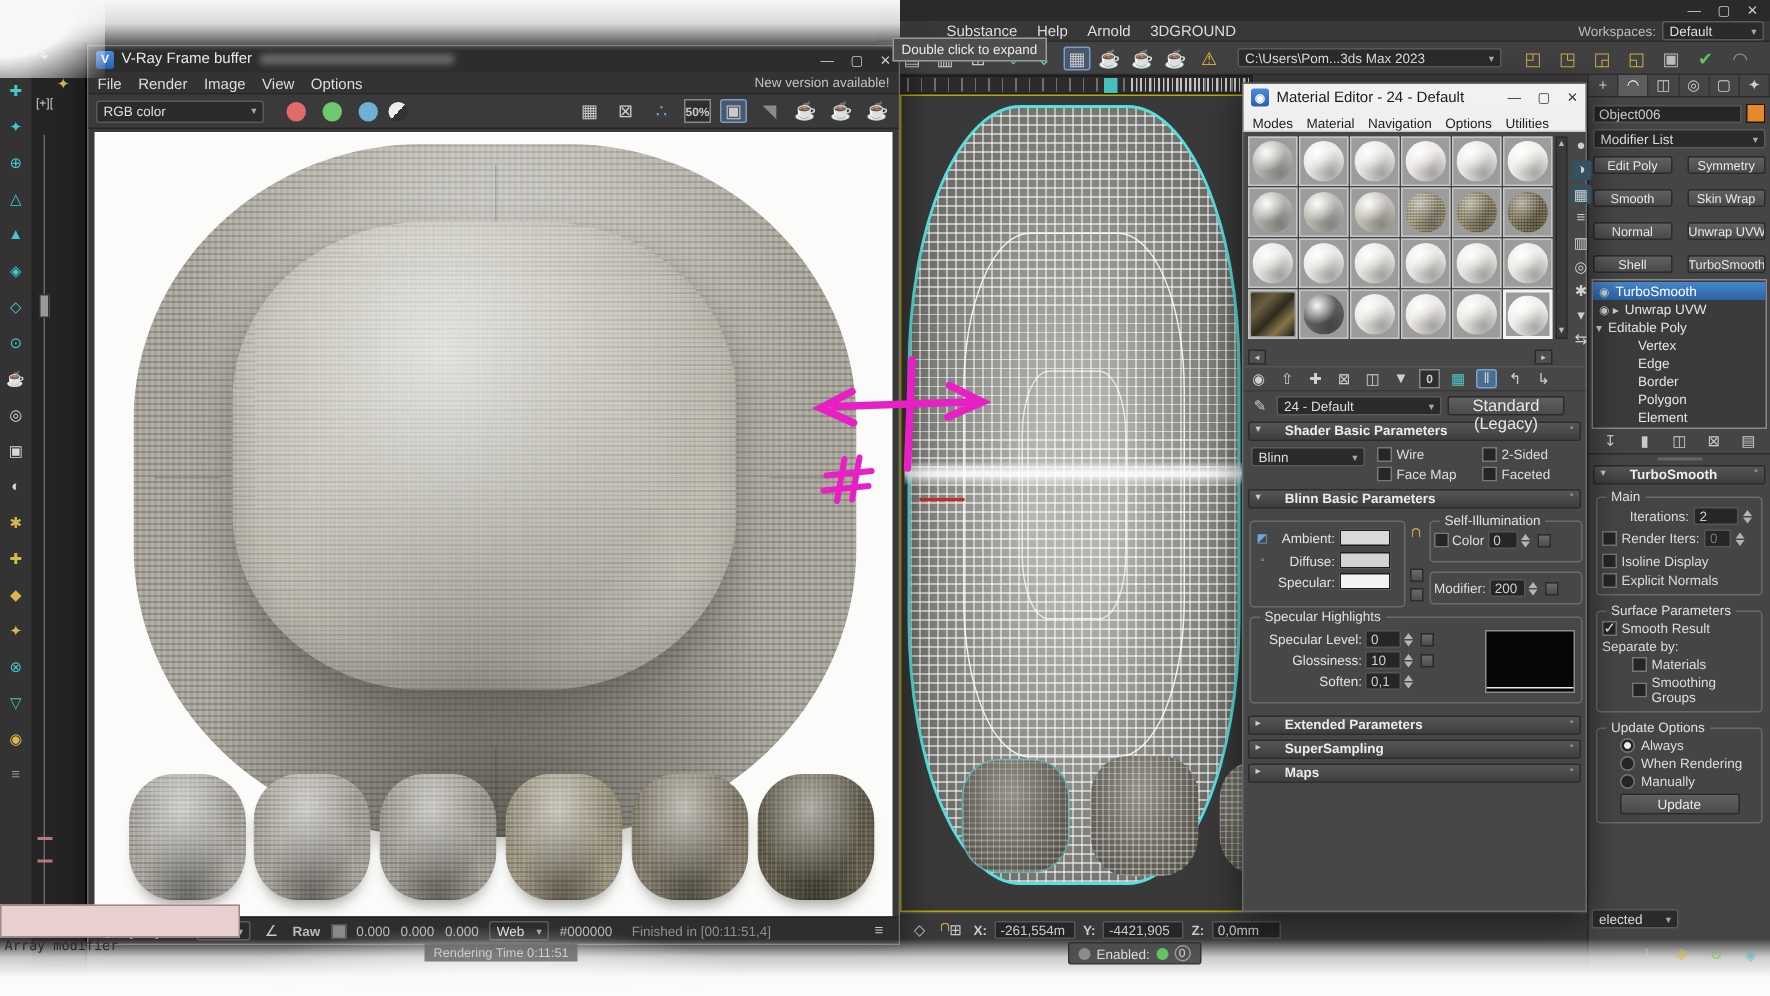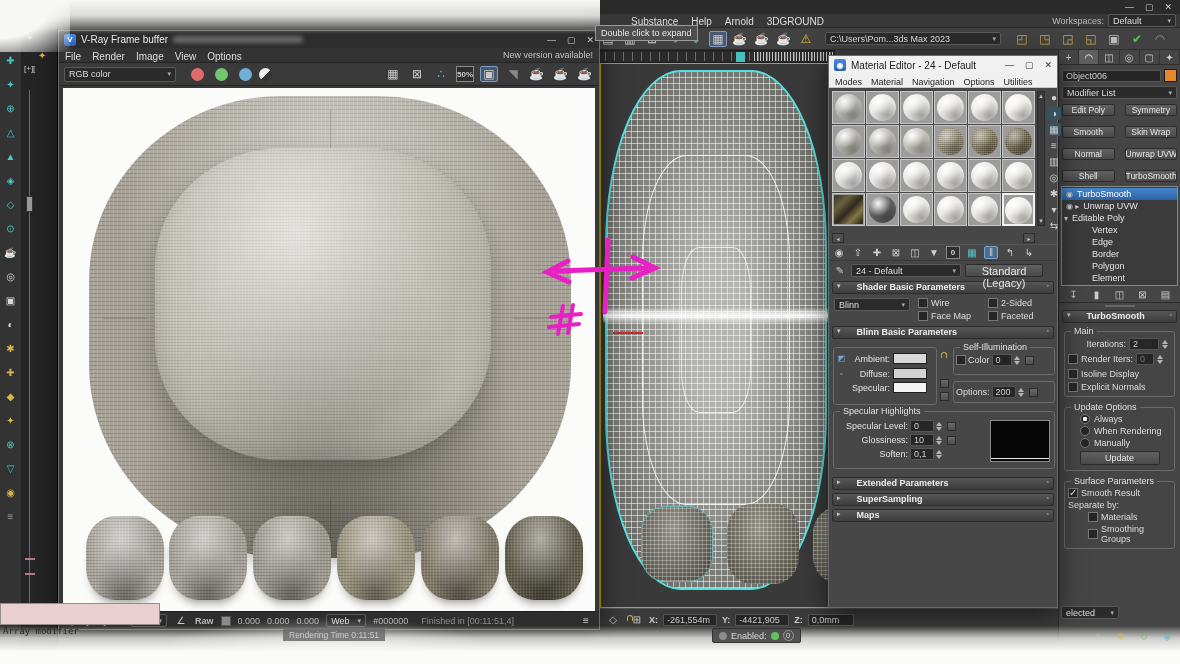--- a/index.html
+++ b/index.html
@@ -315,56 +315,56 @@
       </div>
       <div class="fx" style="gap:3px;margin-bottom:3px">
         <span class="chk"></span>
         <span>Isoline Display</span>
       </div>
       <div class="fx" style="gap:3px">
         <span class="chk"></span>
         <span>Explicit Normals</span>
       </div>
     </div>
-    <div class="grp" style="margin:10px 5px 0;padding:6px 3px 5px">
-      <span class="glab">Update Options</span>
-      <div style="padding-left:12px">
-
-          <div class="fx" style="gap:4px;margin-bottom:2px">
-            <span class="rad on"></span>
-            <span>Always</span>
-          </div>
-
-          <div class="fx" style="gap:4px;margin-bottom:2px">
-            <span class="rad"></span>
-            <span>When Rendering</span>
-          </div>
-
-          <div class="fx" style="gap:4px;margin-bottom:2px">
-            <span class="rad"></span>
-            <span>Manually</span>
-          </div>
-        </div>
-      <div class="btn" style="width:80px;height:14px;line-height:13px;margin:3px auto 0">Update</div>
-    </div>
     <div class="grp" style="margin:10px 5px 0;padding:6px 3px 4px">
       <span class="glab">Surface Parameters</span>
       <div class="fx" style="gap:3px;margin-bottom:2px">
         <span class="chk on"></span>
         <span>Smooth Result</span>
       </div>
       <div style="margin:1px 0 2px">Separate by:</div>
       <div class="fx" style="gap:3px;margin:0 0 2px 20px">
         <span class="chk"></span>
         <span>Materials</span>
       </div>
       <div class="fx" style="gap:3px;margin-left:20px">
         <span class="chk"></span>
         <span>Smoothing Groups</span>
       </div>
+    </div>
+    <div class="grp" style="margin:10px 5px 0;padding:6px 3px 5px">
+      <span class="glab">Update Options</span>
+      <div style="padding-left:12px">
+
+          <div class="fx" style="gap:4px;margin-bottom:2px">
+            <span class="rad on"></span>
+            <span>Always</span>
+          </div>
+
+          <div class="fx" style="gap:4px;margin-bottom:2px">
+            <span class="rad"></span>
+            <span>When Rendering</span>
+          </div>
+
+          <div class="fx" style="gap:4px;margin-bottom:2px">
+            <span class="rad"></span>
+            <span>Manually</span>
+          </div>
+        </div>
+      <div class="btn" style="width:80px;height:14px;line-height:13px;margin:3px auto 0">Update</div>
     </div>
     <div class="abs fx" style="left:2px;top:556px;gap:4px">
       <div class="combo" style="width:58px">
         <span>elected</span>
           <span class="da">▾</span>
       </div>
     </div>
   </div>
 
   <div class="win" style="left:58px;top:30px;width:542px;height:600px;z-index:5;background:#383838">
@@ -687,21 +687,21 @@
           <span class="fld" style="width:20px">0</span>
           <span class="spin">
               <i class="up"></i>
               <i class="dn"></i>
             </span>
           <span class="sqbtn"></span>
         </div>
       </div>
       <div class="grp" style="position:absolute;left:120px;top:36px;width:102px;height:22px;padding:4px 2px 0">
         <div class="fx" style="gap:2px">
-          <span>Options:</span>
+          <span>Modifier:</span>
           <span class="fld" style="width:24px">200</span>
           <span class="spin">
               <i class="up"></i>
               <i class="dn"></i>
             </span>
           <span class="sqbtn"></span>
         </div>
       </div>
 
       <div class="grp" style="position:absolute;left:0;top:66px;width:222px;height:58px;padding:8px 2px 0">

